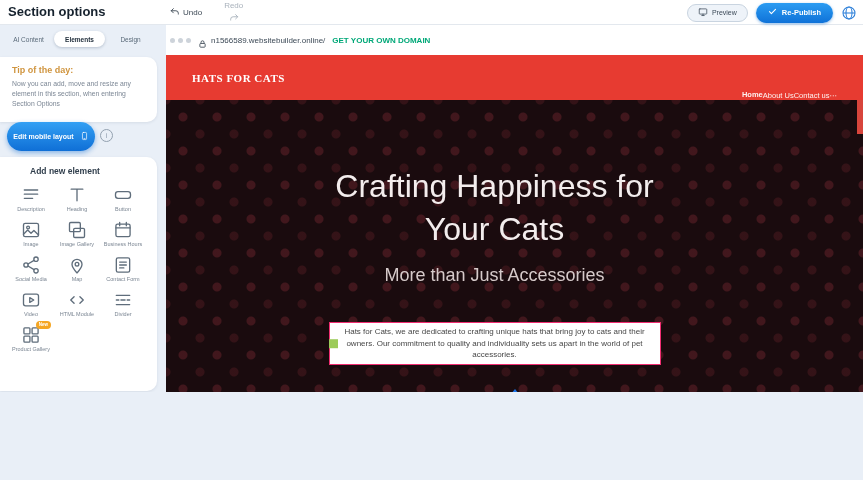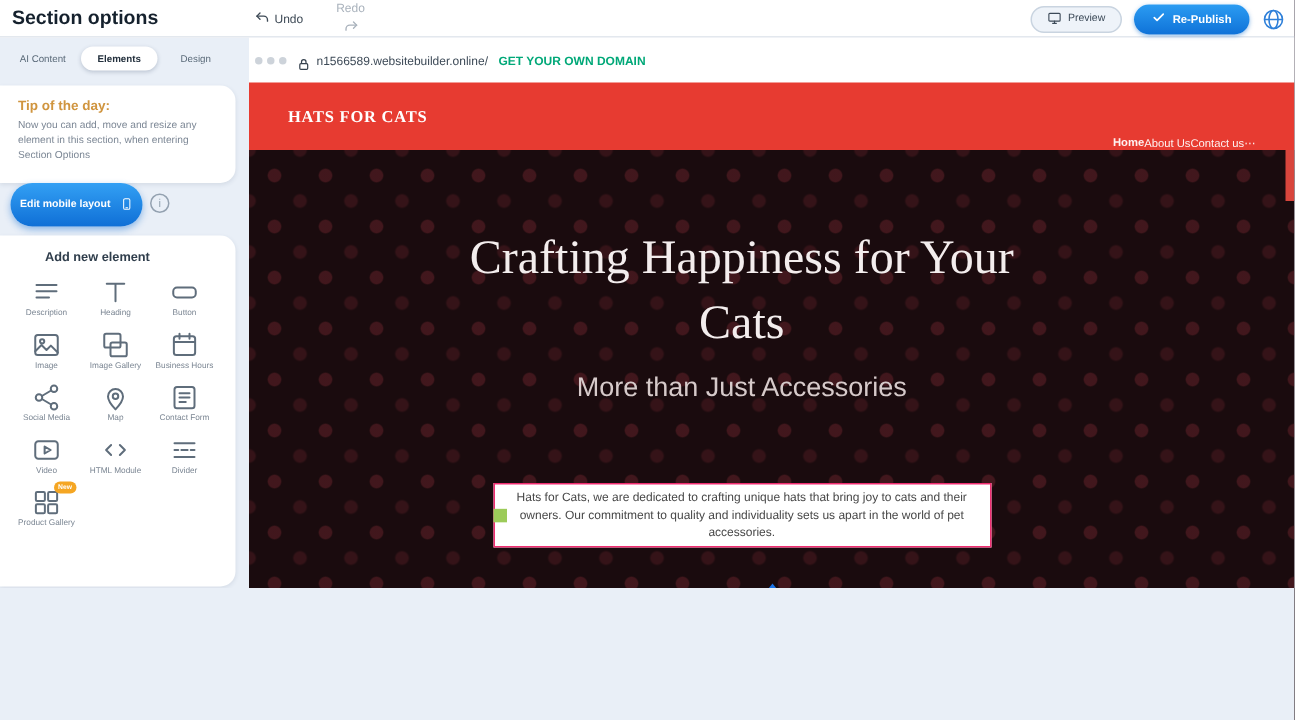--- a/index.html
+++ b/index.html
@@ -63,21 +63,21 @@
   .site-nav { position:absolute; right:26px; top:0; height:100%; display:flex; align-items:flex-end; }
   .nav-item { color:rgba(255,255,255,.93); font-size:7.5px; cursor:pointer; padding-bottom:0; }
   .nav-item.active { font-weight:700; border-bottom:1.5px solid #fff; padding-bottom:7px; margin-bottom:-7px; }
 
   .hero { position:absolute; left:0; top:75px; width:100%; height:305px; background-color:#1a0b0e;
     background-image:
       radial-gradient(circle, rgba(130,42,52,.38) 4px, rgba(130,42,52,0) 5px),
       radial-gradient(circle, rgba(130,42,52,.26) 4px, rgba(130,42,52,0) 5px);
     background-size:34px 34px, 34px 34px; background-position:0 0, 17px 17px; overflow:hidden; }
   .hero-content { position:absolute; left:0; right:40px; top:50px; text-align:center; }
-  .headline { font-family:Liberation Serif, serif; font-weight:400; font-size:32px; line-height:1.33; color:#f3eded; max-width:370px; margin:0 auto; cursor:pointer; }
+  .headline { font-family:Liberation Sans, sans-serif; font-weight:400; font-size:32px; line-height:1.33; color:#f3eded; max-width:370px; margin:15px auto; cursor:pointer; }
   .subheadline { margin-top:13px; font-size:18px; color:#d6caca; cursor:pointer; }
   .desc-box { position:absolute; left:0; right:40px; top:222px; width:332px; margin:0 auto; background:#fff; border:1.5px solid #f02d71; padding:3px 9px; font-size:8px; line-height:1.45; color:#474747; text-align:center; cursor:pointer; }
   .green-handle { position:absolute; left:-1px; top:50%; transform:translateY(-42%); width:9px; height:9px; background:#9ccb59; cursor:grab; }
 
   .scroll-thumb { position:absolute; right:0; top:75px; width:6px; height:34px; background:#d8453c; cursor:pointer; z-index:6; }
 
   .section-line { position:absolute; left:0; top:379px; width:100%; height:2px; background:#1cb9cb; z-index:4; }
   .section-handle { position:absolute; left:calc(50% - 20px); top:364px; width:40px; display:flex; flex-direction:column; align-items:center; gap:1px; z-index:7; cursor:grab; }
   .arrow-up { width:0; height:0; border-left:4px solid transparent; border-right:4px solid transparent; border-bottom:5px solid #1a73e8; }
   .arrow-down { width:0; height:0; border-left:4px solid transparent; border-right:4px solid transparent; border-top:5px solid #1a73e8; }

